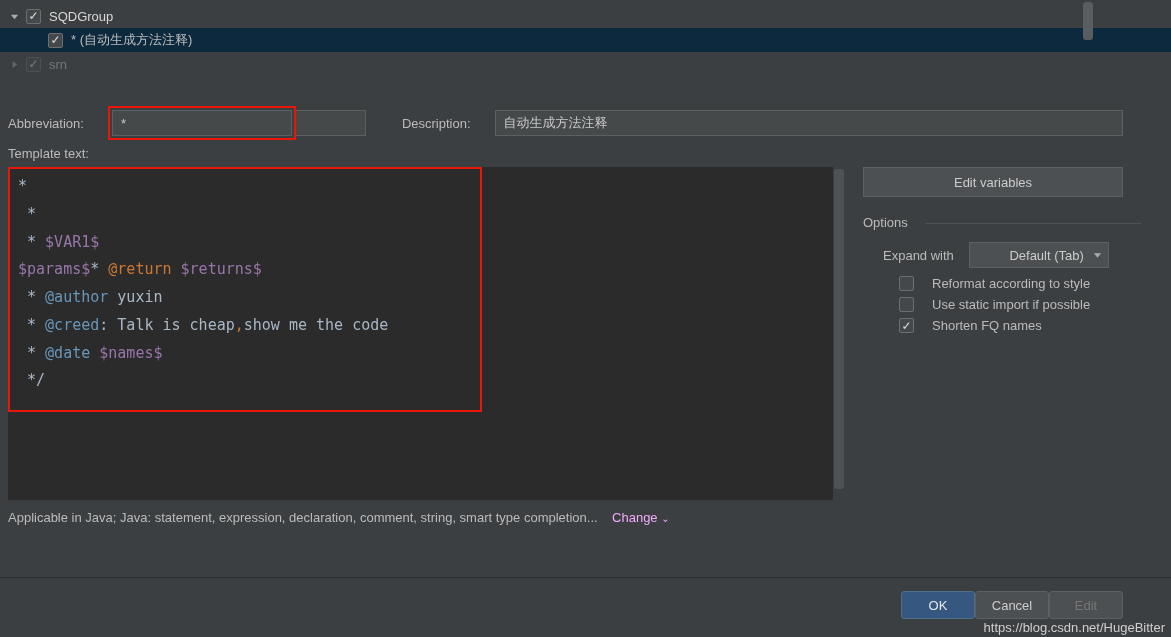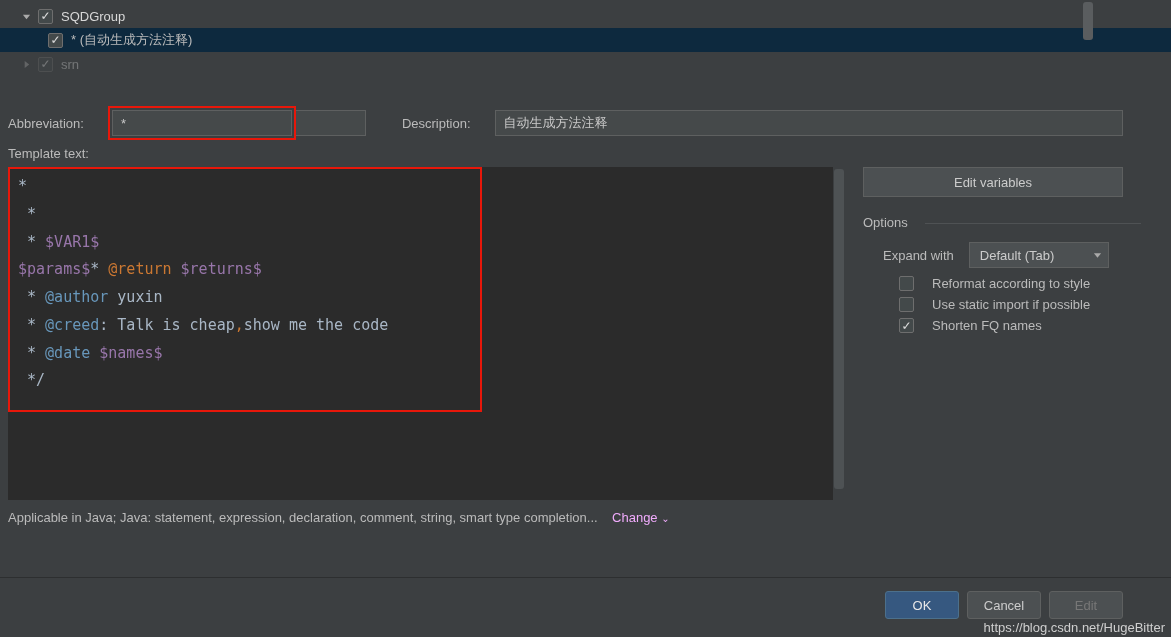--- a/index.html
+++ b/index.html
@@ -9,21 +9,21 @@
       font-family: "Segoe UI", Arial, sans-serif;
       font-size: 13px; color: #bbbbbb;
       overflow: hidden; position: relative;
     }
     .tree-area { height: 88px; overflow: hidden; padding-top: 4px; }
     .tree-row {
       display: flex; align-items: center;
       height: 24px; padding-left: 8px;
     }
     .tree-row.selected { background: #0d293e; }
-    .tree-row.l1 { padding-left: 20px; }
+    .tree-row.l1 { padding-left: 8px; }
     .tree-row.l2 { padding-left: 48px; }
     .tree-toggle {
       width: 12px; height: 12px;
       display: inline-flex; align-items: center; justify-content: center;
       margin-right: 6px; cursor: pointer;
     }
     .tri-down svg, .tri-right svg { fill: #aaa; }
     .checkbox {
       width: 15px; height: 15px;
       border: 1px solid #6e6e6e; border-radius: 2px;
@@ -101,40 +101,40 @@
       border-top: 1px solid #4f5254;
     }
     .option-row {
       display: flex; align-items: center; gap: 15px;
       margin-bottom: 8px; padding-left: 20px;
     }
     .dropdown {
       background: #4c5052; border: 1px solid #5e6060;
       height: 26px; padding: 0 24px 0 10px;
       color: #ccc; position: relative; cursor: pointer;
-      display: inline-flex; align-items: center; min-width: 140px;
+      display: inline-flex; align-items: center; min-width: 140px; justify-content: flex-end;
     }
     .dropdown .chev {
       position: absolute; right: 6px; top: 50%; transform: translateY(-50%);
     }
     .option-check {
       display: flex; align-items: center; gap: 10px;
       padding-left: 36px; margin-bottom: 6px;
     }
 
     .applicable {
       padding: 10px 48px 0 8px;
       color: #bbbbbb; font-size: 13px;
     }
     .link { color: #f0abfc; cursor: pointer; }
     .change-chev { font-size: 10px; }
 
     .bottom-bar {
       position: absolute; bottom: 18px; right: 48px;
-      display: flex; gap: 8px;
+      display: flex; gap: 0;
     }
     .bottom-bar::before {
       content: ""; position: absolute; left: -1080px; right: -48px; top: -14px;
       border-top: 1px solid #2d2f30;
     }
     .btn {
       min-width: 74px; height: 28px; border-radius: 3px;
       border: 1px solid #5e6060; background: #4c5052;
       color: #cccccc; font-size: 13px; cursor: pointer;
     }

